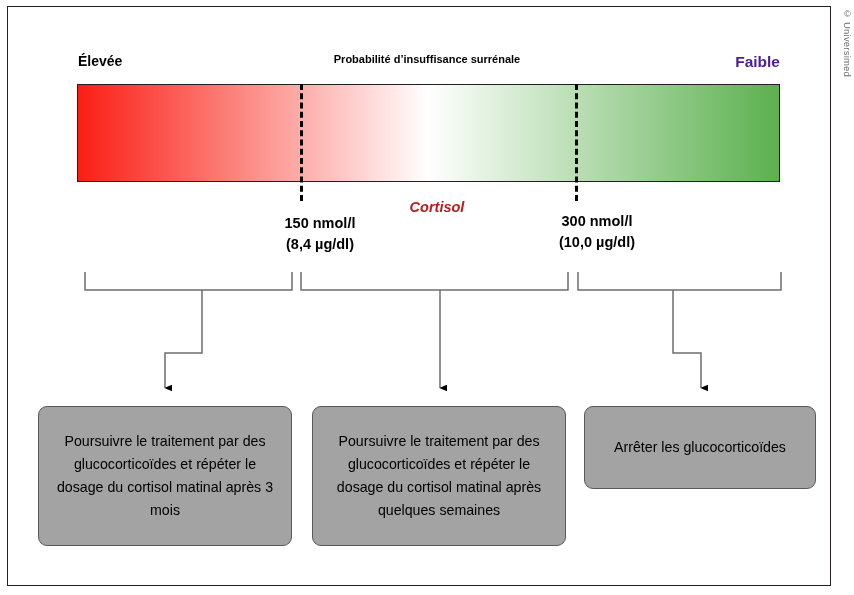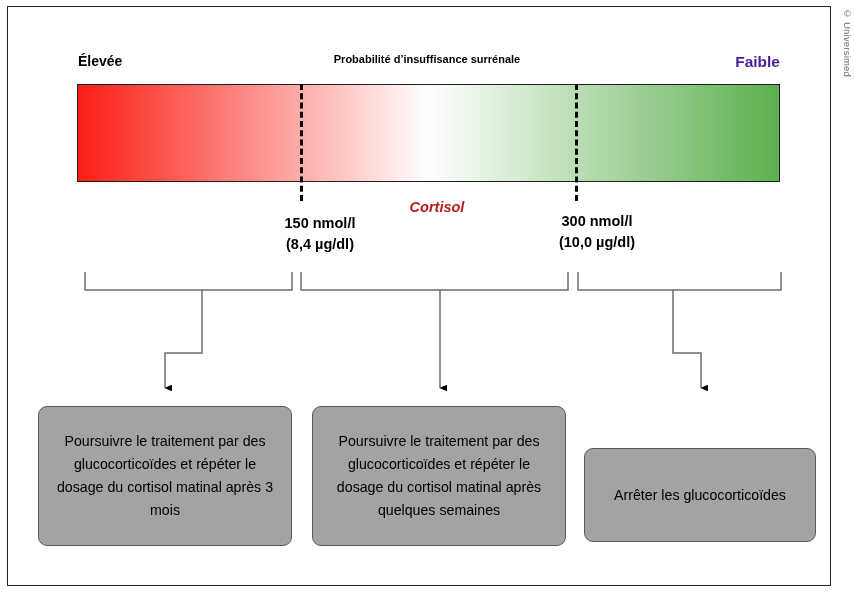--- a/index.html
+++ b/index.html
@@ -138,21 +138,21 @@
     align-items: center;
     justify-content: center;
     text-align: center;
     font-size: 14.2px;
     color: #000;
     line-height: 1.62;
     padding: 6px 10px;
   }
   #box-1 { left: 38px;  top: 406px; width: 254px; height: 140px; }
   #box-2 { left: 312px; top: 406px; width: 254px; height: 140px; }
-  #box-3 { left: 584px; top: 406px; width: 232px; height: 94px; margin-top: 42px; }
+  #box-3 { left: 584px; top: 406px; width: 232px; height: 83px; }
 </style>
 </head>
 <body>
 
 <div id="canvas">
 
   <div class="frame"></div>
 
   <div class="copyright">© Universimed</div>
 

